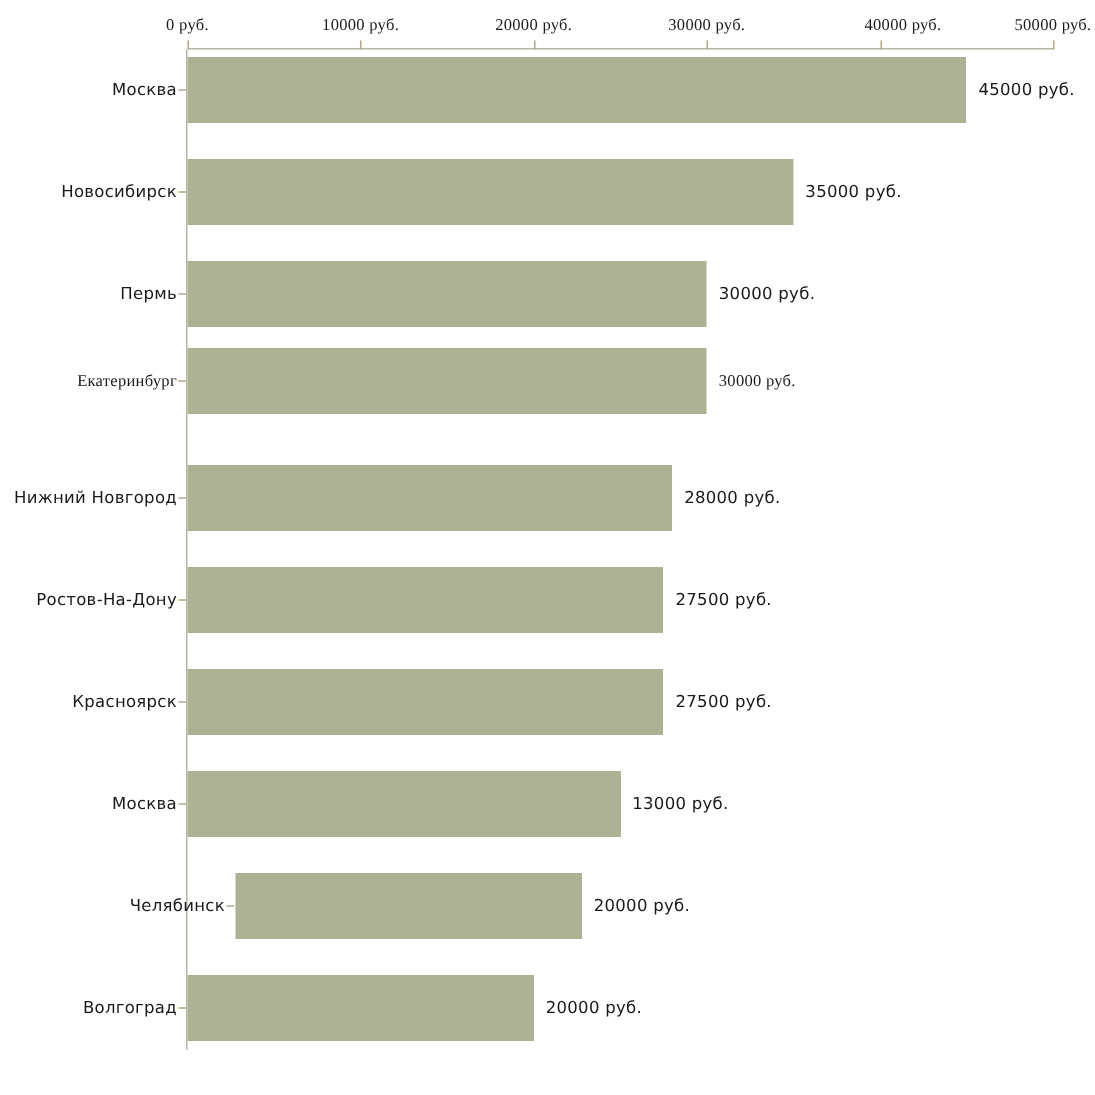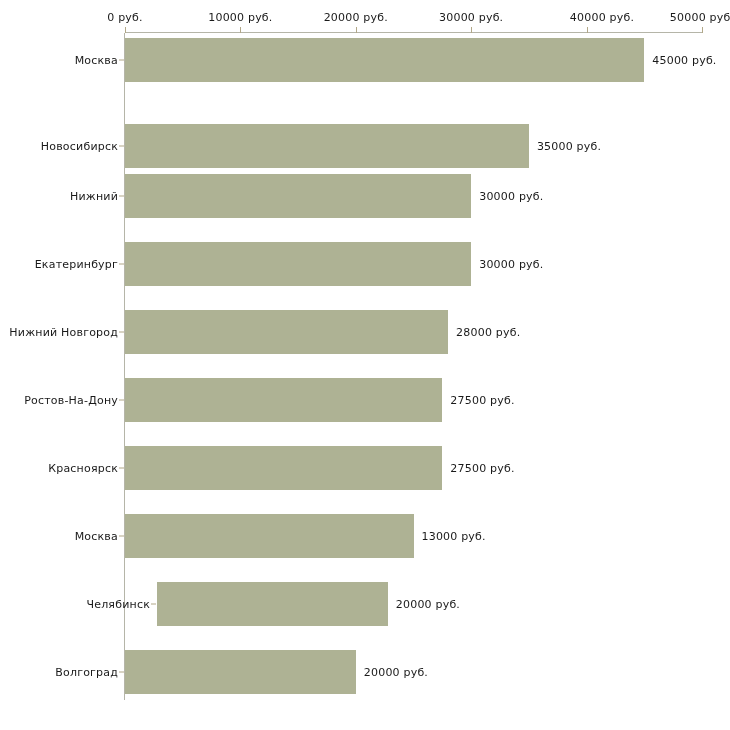--- a/index.html
+++ b/index.html
@@ -20,20 +20,21 @@
     background: #ffffff;
   }
 
   
   #x-axis {
     position: absolute;
     left: 0;
     top: 0;
     width: 730px;
     height: 38px;
+    font-family: Liberation Serif, serif;
   }
   .axis-line {
     position: absolute;
     left: 125px;
     top: 32px;
     width: 577px;
     height: 1px;
     background: #b5b5a8;
   }
   .x-tick {
@@ -134,33 +135,33 @@
     </div>
 
   <div id="plot-area">
     <div class="category-axis-line"></div>
   <div class="bar-row" style="top: 38px;">
         <div class="cat-label">Москва</div>
         <div class="cat-tick"></div>
         <div class="bar" style="width: 519.3px; background: rgb(174, 178, 148); height: 44px;"></div>
         <div class="bar-value" style="left: 652.3px;">45000 руб.</div>
       </div>
-      <div class="bar-row" style="top: 124px;">
+      <div class="bar-row" style="top: 106px;">
         <div class="cat-label">Новосибирск</div>
         <div class="cat-tick"></div>
         <div class="bar" style="width: 403.9px; background: rgb(174, 178, 148); height: 44px;"></div>
         <div class="bar-value" style="left: 536.9px;">35000 руб.</div>
       </div>
       <div class="bar-row" style="top: 174px;">
-        <div class="cat-label">Нижний</div>
+        <div class="cat-label">Пермь</div>
         <div class="cat-tick"></div>
         <div class="bar" style="width: 346.2px; background: rgb(174, 178, 148); height: 44px;"></div>
         <div class="bar-value" style="left: 479.2px;">30000 руб.</div>
       </div>
-      <div class="bar-row" style="top: 242px;">
+      <div class="bar-row" style="top: 232px; font-family: Liberation Serif, serif;">
         <div class="cat-label">Екатеринбург</div>
         <div class="cat-tick"></div>
         <div class="bar" style="width: 346.2px; background: rgb(174, 178, 148); height: 44px;"></div>
         <div class="bar-value" style="left: 479.2px;">30000 руб.</div>
       </div>
       <div class="bar-row" style="top: 310px;">
         <div class="cat-label">Нижний Новгород</div>
         <div class="cat-tick"></div>
         <div class="bar" style="width: 323.12px; background: rgb(174, 178, 148); height: 44px;"></div>
         <div class="bar-value" style="left: 456.12px;">28000 руб.</div>

